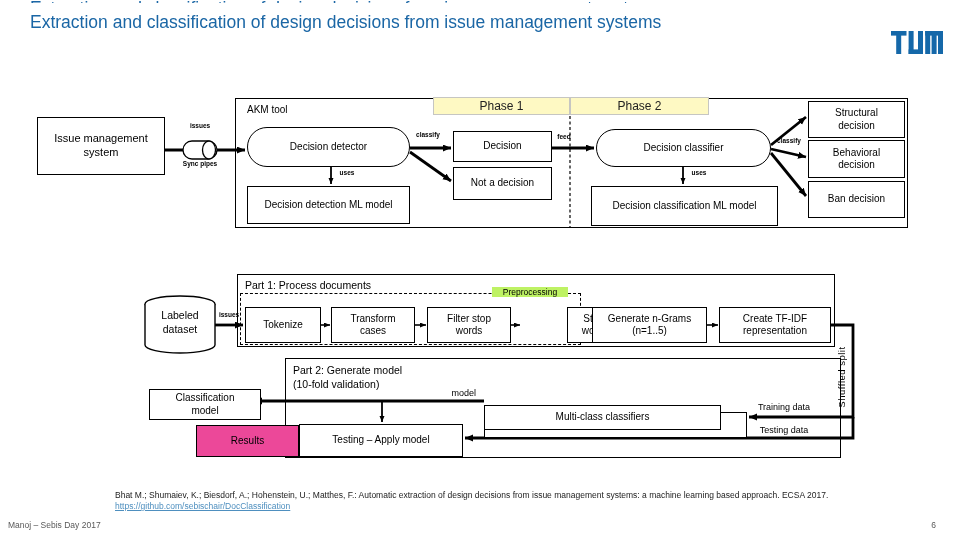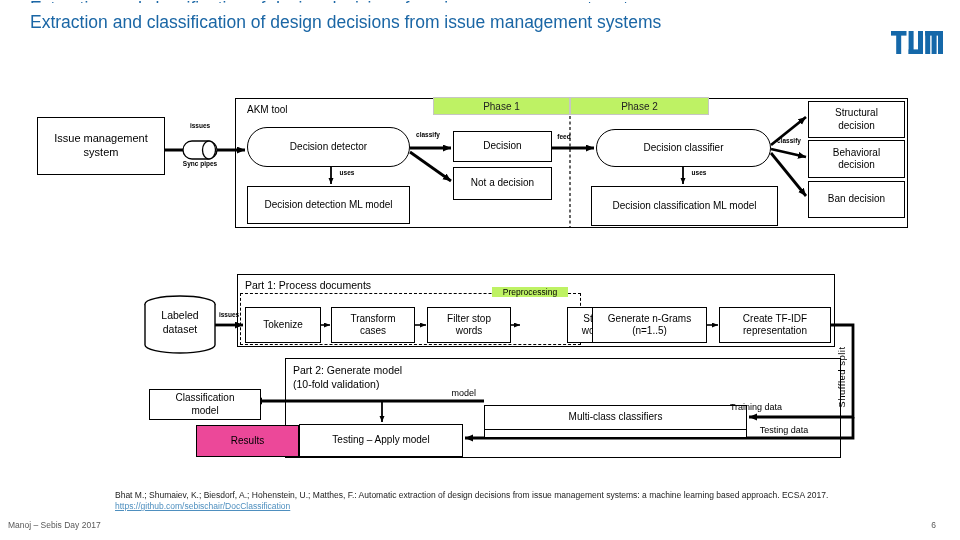--- a/index.html
+++ b/index.html
@@ -17,22 +17,22 @@
   .rounded{border-radius:20px;}
   .container{z-index:1;background:#fff;}
   .dashedbox{position:absolute;box-sizing:border-box;border:1.2px dashed #000;background:transparent;z-index:2;}
   .gray{background:#ec4899;margin-left:47px;}
   .left-align{justify-content:flex-start;text-align:left;padding-left:8px;margin-top:32px;}
   .pre{white-space:pre-line;}
   
   .tiny{position:absolute;font-size:6.5px;font-weight:bold;z-index:4;text-align:center;}
   .lbl{position:absolute;font-size:10.5px;z-index:4;}
   .alabel{position:absolute;font-size:9px;z-index:4;text-align:center;}
-  .phase{position:absolute;z-index:3;background:#bef264;border:1px solid #c6c6c2;
-         display:flex;align-items:center;justify-content:center;font-size:10px;color:#222;box-sizing:border-box;}
+  .phase{position:absolute;z-index:3;background:#fef9c3;border:1px solid #c6c6c2;
+         display:flex;align-items:center;justify-content:center;font-size:12px;color:#222;box-sizing:border-box;}
   #connector-layer{position:absolute;left:0;top:0;z-index:2;pointer-events:none;}
   #shuffled{left:798px;top:370px;width:90px;height:14px;text-align:center;font-size:9.5px;
             letter-spacing:.5px;transform:rotate(-90deg);z-index:4;position:absolute;}
   
   #citation{left:115px;top:490px;width:845px;font-size:8.5px;color:#222;white-space:nowrap;z-index:5;}
   #citation-link{left:115px;top:501px;font-size:8.5px;color:#4e8fbf;text-decoration:underline;z-index:5;}
   #footer-left{left:8px;top:520px;font-size:8.5px;color:#595959;z-index:5;}
   #page-num{left:900px;top:520px;width:36px;text-align:right;font-size:8.5px;color:#595959;z-index:5;}
 </style>
 </head>
@@ -106,24 +106,24 @@
 <div class="box" style="left:592px;top:307px;width:115px;height:36px;padding:0 10px;">Generate n-Grams (n=1..5)</div>
 <div class="box" style="left:719px;top:307px;width:112px;height:36px;padding:0 14px;">Create TF-IDF representation</div>
 
 <div id="shuffled">Shuffled split</div>
 
 <div class="box container" style="left:285px;top:358px;width:556px;height:100px;"></div>
 <div class="lbl pre" style="left:293px;top:363px;line-height:1.35;">Part 2: Generate model
 (10-fold validation)</div>
 
 <div class="box left-align" style="left:484px;top:380px;width:263px;height:26px;">Training</div>
-<div class="box" style="left:484px;top:405px;width:263px;height:25px;">Multi-class classifiers</div>
+<div class="box" style="left:484px;top:405px;width:237px;height:25px;">Multi-class classifiers</div>
 
 <div class="alabel" style="left:428px;top:388px;width:48px;text-align:right;">model</div>
-<div class="alabel" style="left:720px;top:402px;width:72px;">Training data</div>
+<div class="alabel" style="left:748px;top:402px;width:72px;">Training data</div>
 <div class="alabel" style="left:748px;top:425px;width:72px;">Testing data</div>
 
 <div class="box" style="left:149px;top:389px;width:112px;height:31px;padding:0 12px;">Classification model</div>
 <div class="box gray" style="left:149px;top:425px;width:103px;height:32px;">Results</div>
 <div class="box" style="left:299px;top:424px;width:164px;height:33px;">Testing – Apply model</div>
 
 <svg id="connector-layer" width="960" height="540" viewBox="0 0 960 540">
   <defs>
     <marker id="arr" markerUnits="userSpaceOnUse" markerWidth="9" markerHeight="8" refX="8" refY="3.5" orient="auto">
       <path d="M0,0 L8,3.5 L0,7 Z" fill="#000"></path>

